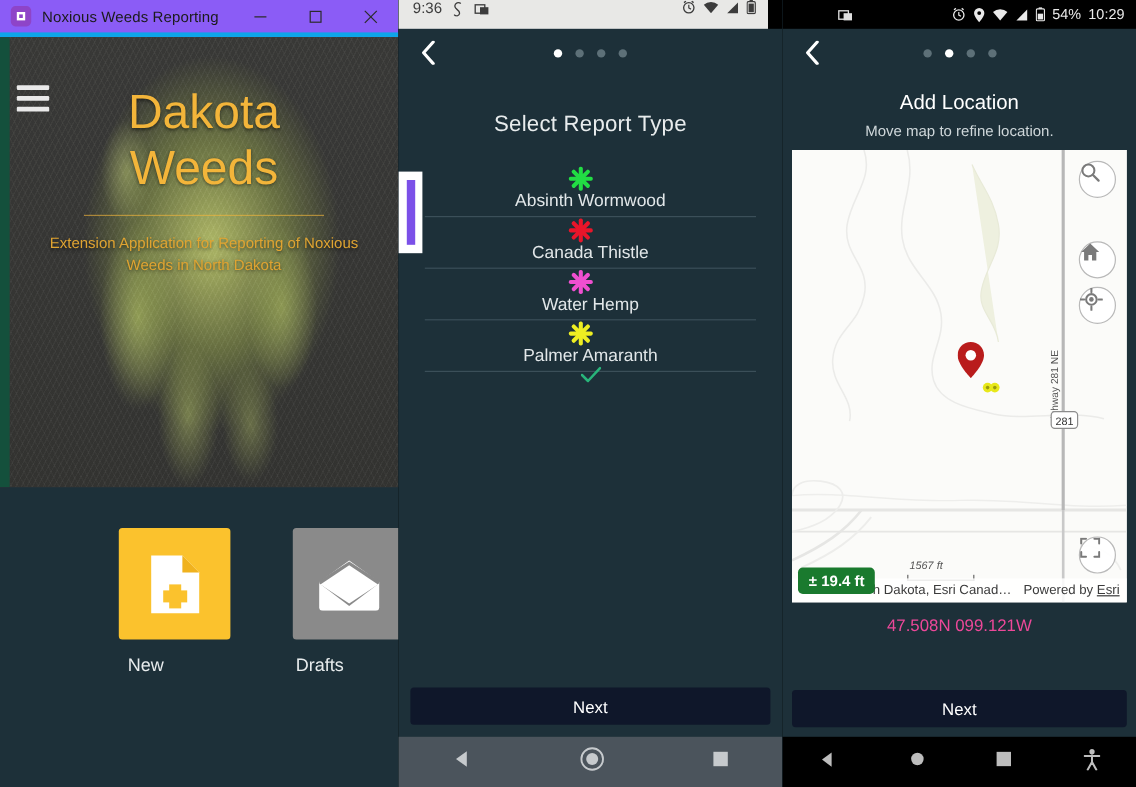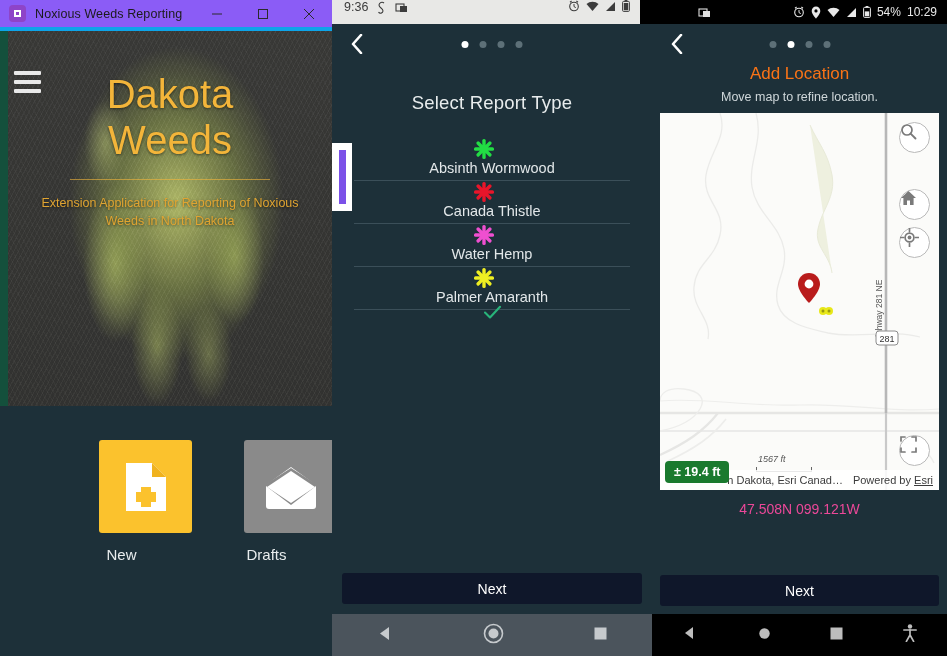--- a/index.html
+++ b/index.html
@@ -88,21 +88,21 @@
   .navbar.gray { background:#4b545c; }
   .navbar.black { background:#000000; }
 
   
   .ph2 { position:absolute; left:652px; top:0; width:295px; height:656px; background:#1d3039; overflow:hidden; }
   .sbar-dark { height:24px; background:#000; display:flex; align-items:center; padding:0 10px 0 12px;
                color:#e9e9e9; font-size:12px; }
   .sbar-dark .left { flex:1 1 auto; display:flex; align-items:center; padding-left:34px; }
   .sbar-dark .right { display:flex; align-items:center; gap:6px;justify-content:flex-end; }
 
-  .scr-title2 { text-align:center; font-size:17px; color:#f97316; }
+  .scr-title2 { text-align:center; font-size:17px; color:#ffffff; margin-top:12px; }
   .scr-sub2 { text-align:center; font-size:12.5px; color:#cfd7da; margin-top:6px; }
 
   .map { position:relative; margin:9px 8px 0 8px; height:377px; background:#fbfbf9; overflow:hidden; }
   .map svg { position:absolute; inset:0; }
   .map-ctrl { position:absolute; right:9px; width:31px; height:31px; border-radius:50%;
               background:rgba(255,255,255,.93); border:1px solid #b9b9b9;
               display:flex; align-items:center; justify-content:center; }
   .pin { position:absolute; left:138px; top:160px; width:22px; height:30px; }
   .weed { position:absolute; left:158px; top:191px; width:16px; height:14px; }
   .scalebar { position:absolute; left:98px; bottom:26px; font-size:9px; font-style:italic; color:#555; }

